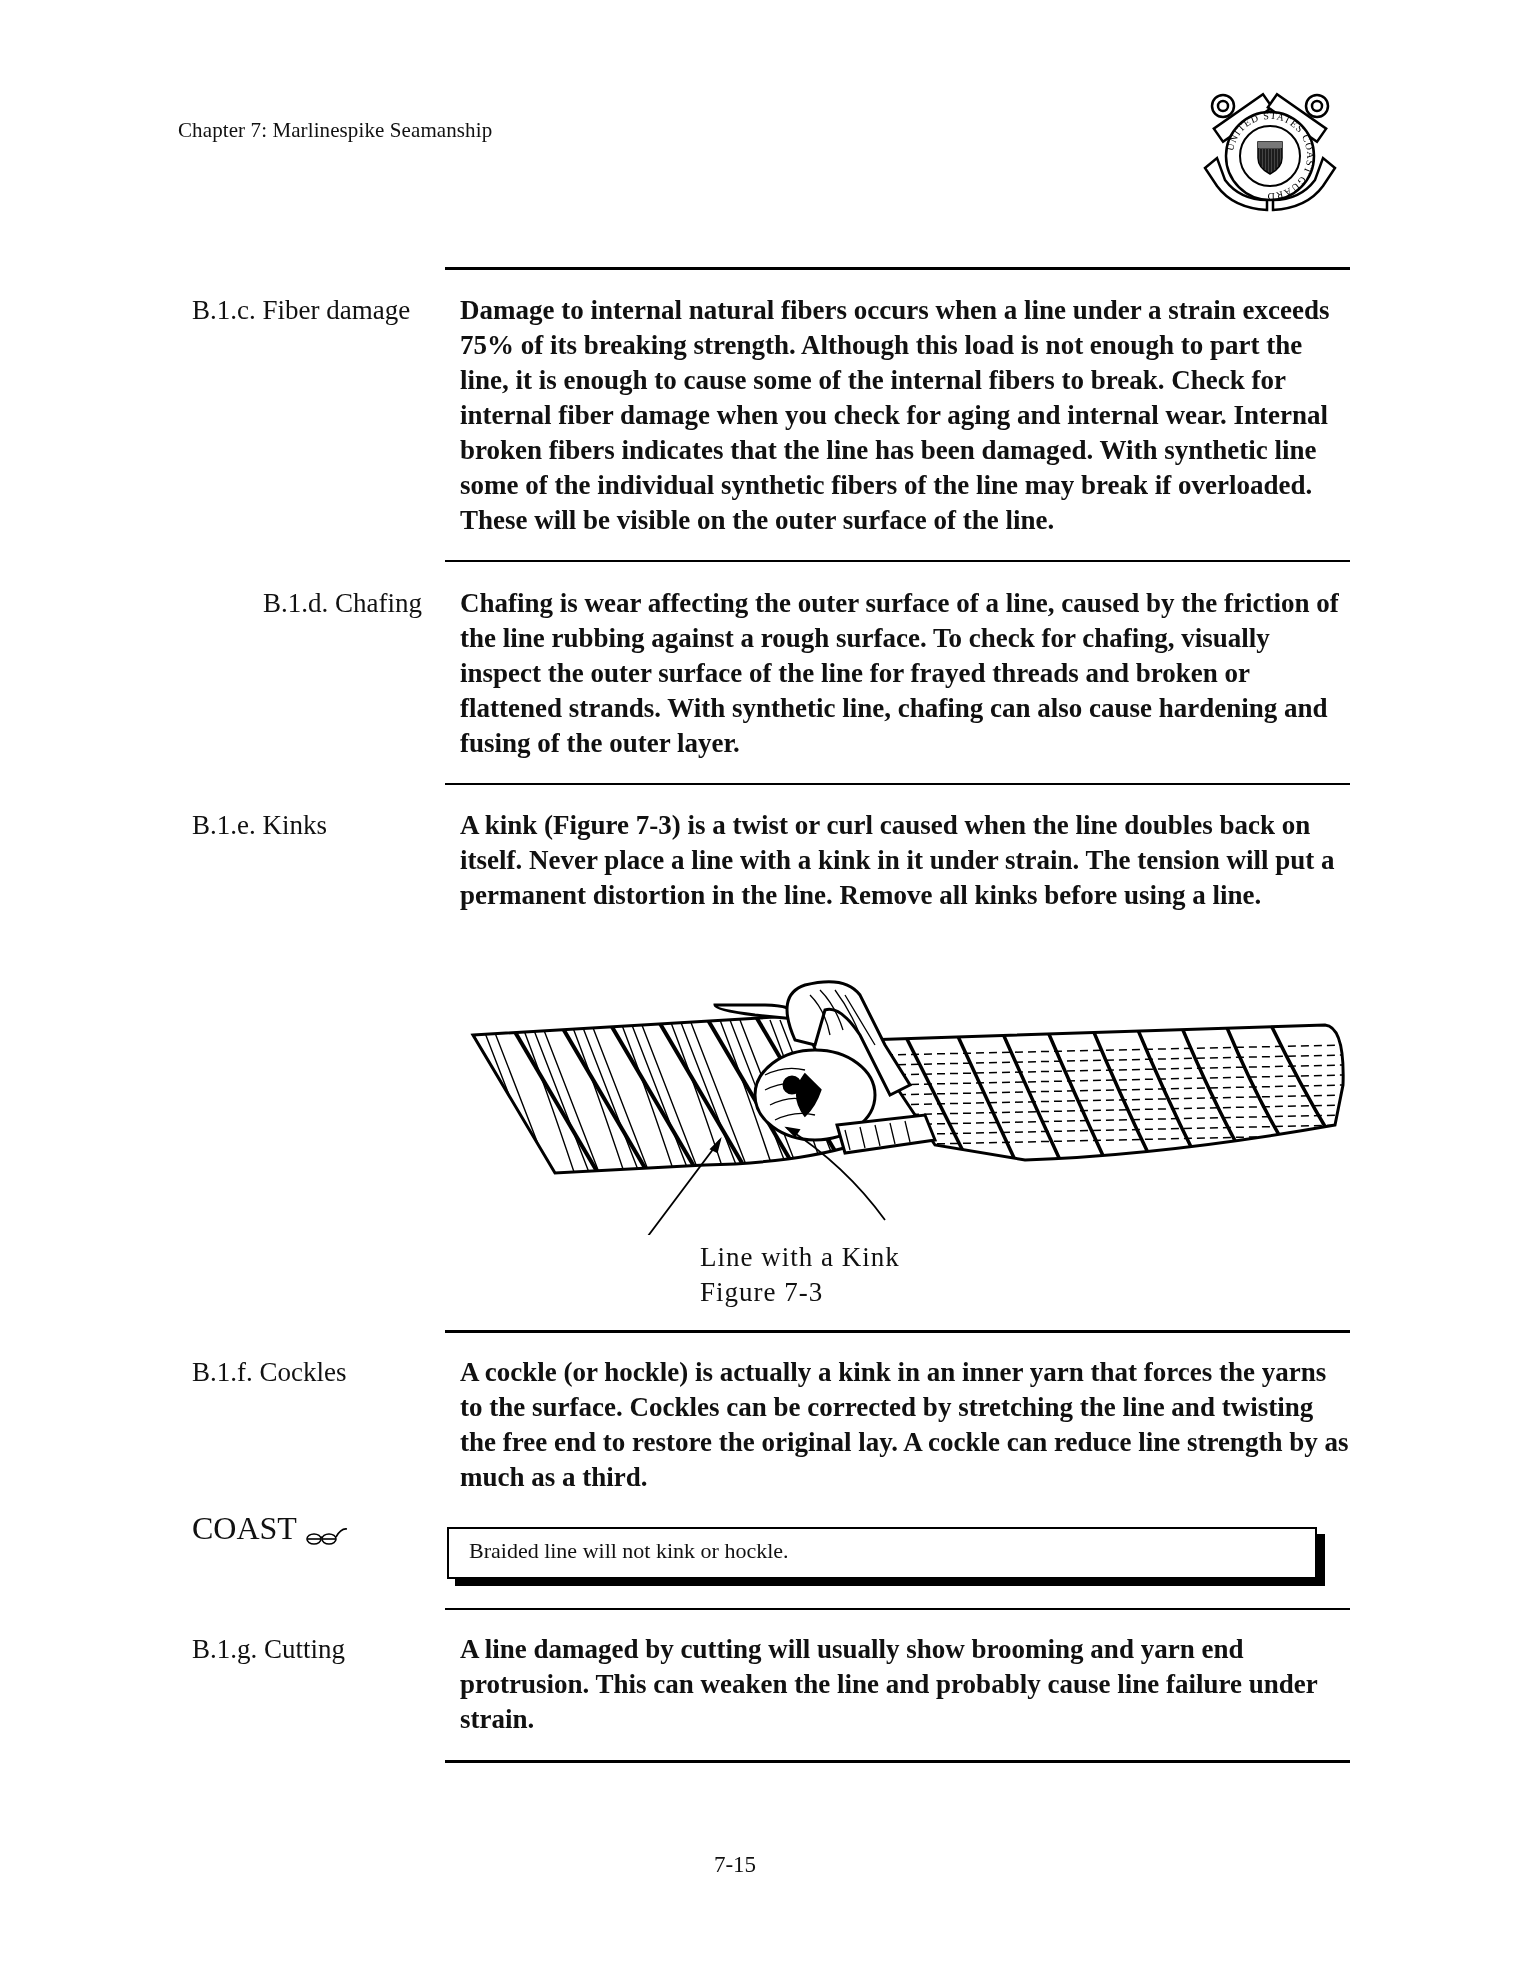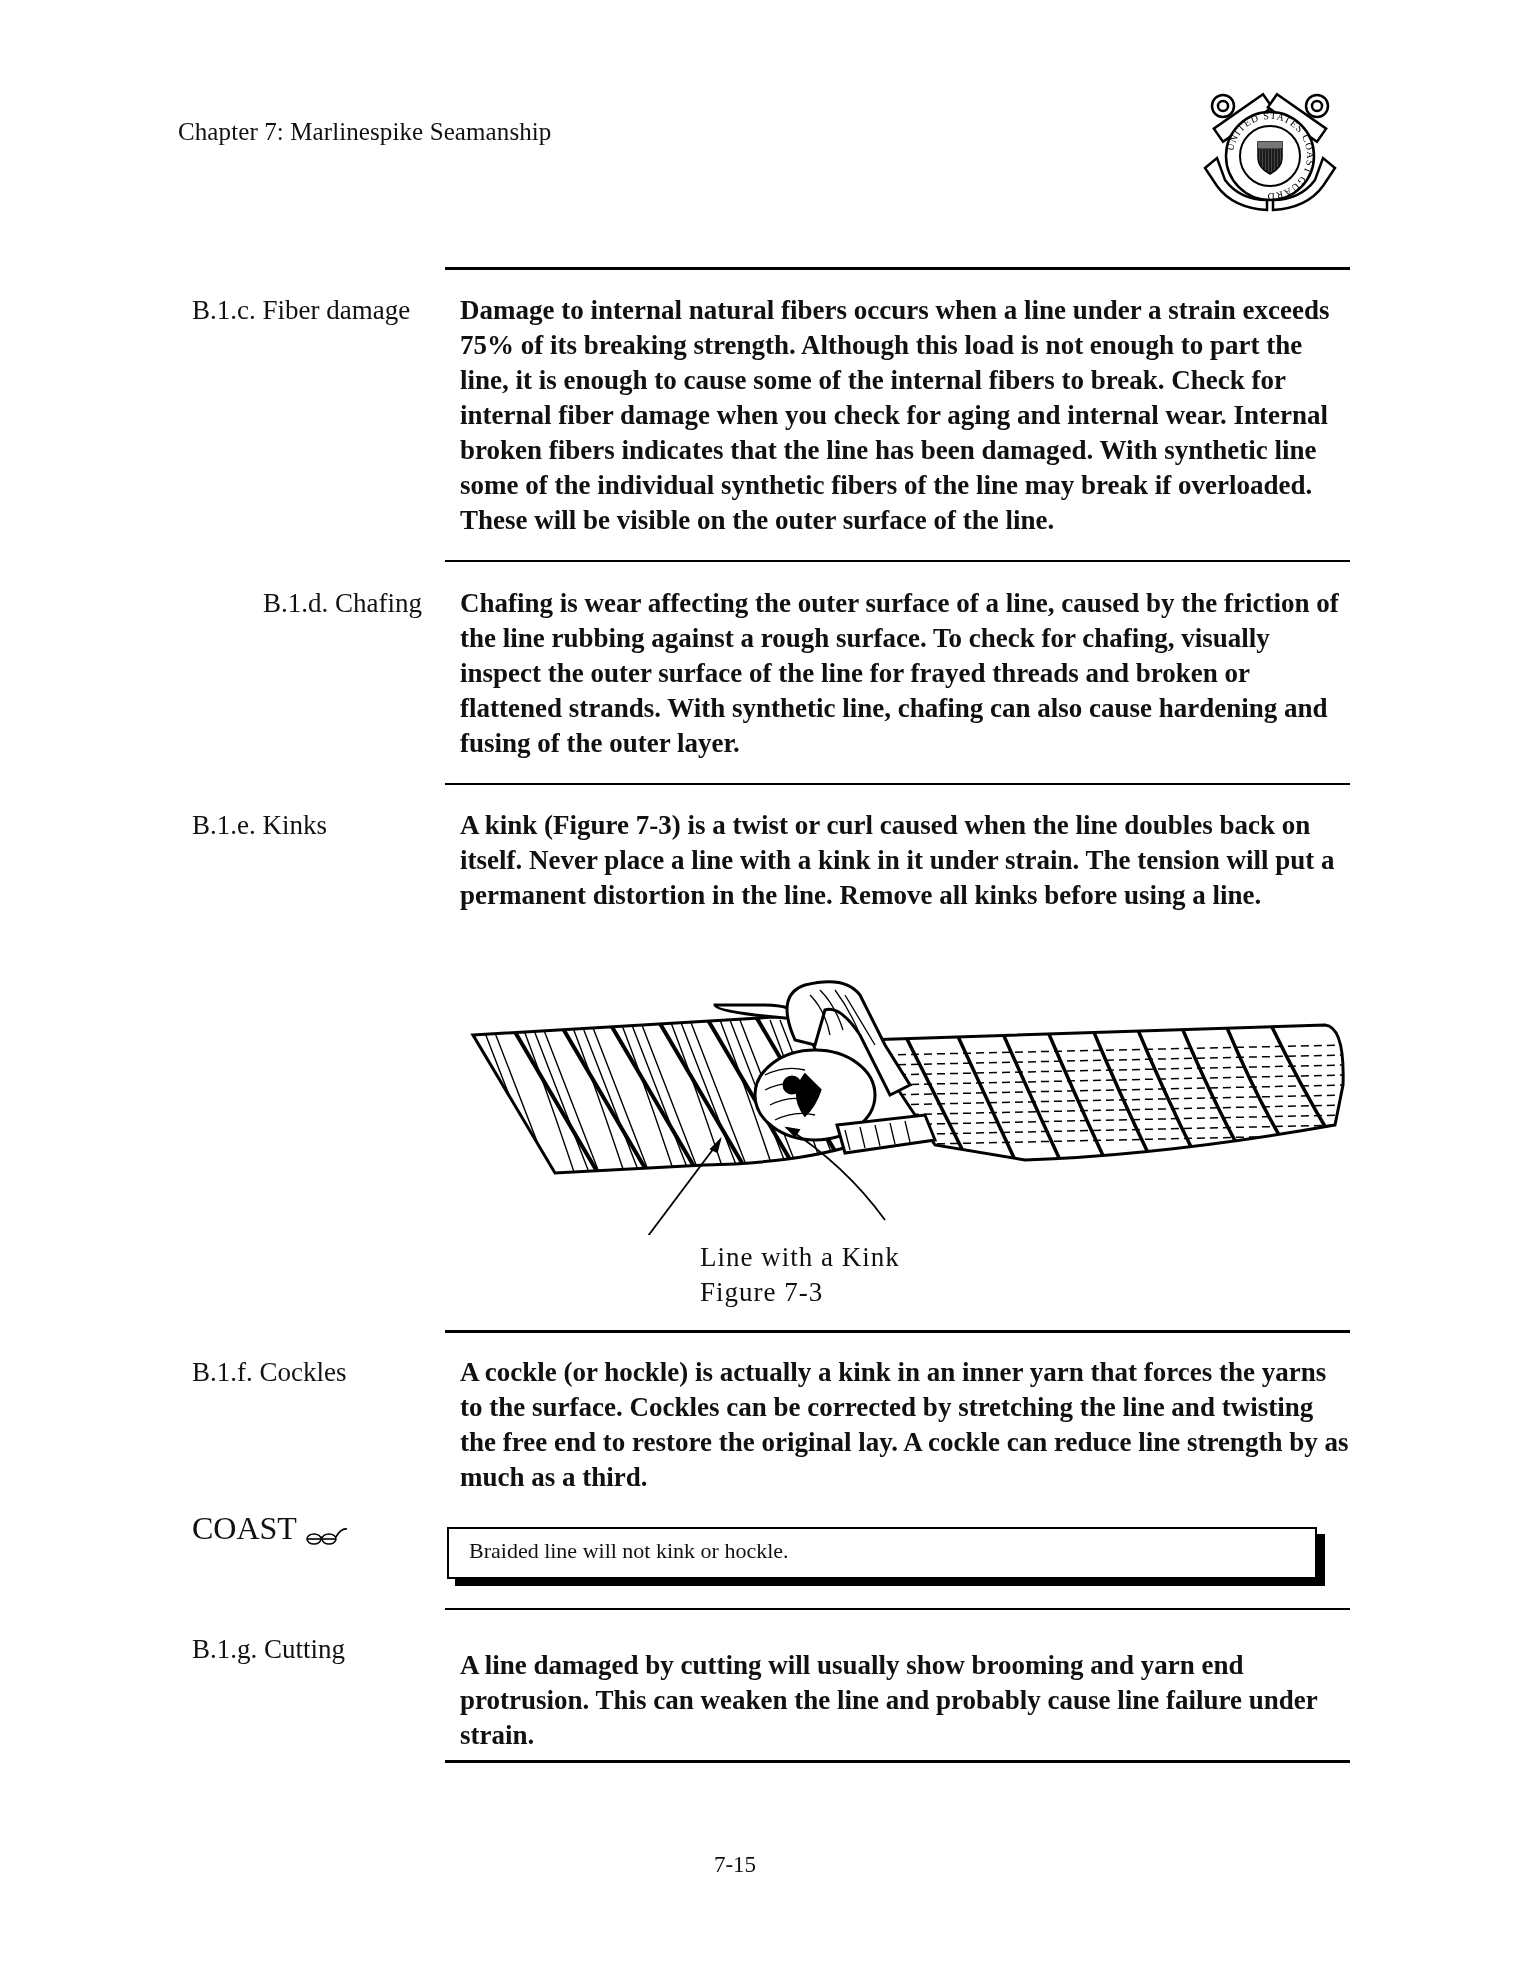--- a/index.html
+++ b/index.html
@@ -12,21 +12,21 @@
       height: 1980px;
       position: relative;
       font-family: "Liberation Serif", "DejaVu Serif", serif;
       color: #111111;
       overflow: hidden;
     }
     .page-header {
       position: absolute;
       left: 178px;
       top: 118px;
-      font-size: 25px;
+      font-size: 21px;
       letter-spacing: 0.1px;
       text-align: right;
     }
     .seal {
       position: absolute;
       left: 1195px;
       top: 88px;
       width: 150px;
       height: 130px;
     }
@@ -292,19 +292,19 @@
   </span>
 </div>
 
 <div class="note-box">
   <span class="note-text">Braided line will not kink or hockle.</span>
 </div>
 
 <div class="rule thin" style="top: 1608px;"></div>
 
 <div class="section-label" style="top: 1632px;">B.1.g.  Cutting</div>
-<div class="section-body" style="top: 1632px; margin-top: 16px;">
+<div class="section-body" style="top: 1632px;">
   <p>A line damaged by cutting will usually show brooming and yarn end protrusion.  This can weaken the line and probably cause line failure under strain.</p>
 </div>
 
 <div class="rule thick" style="top: 1760px;"></div>
 
 <div class="page-number">7-15</div>
 
 </body></html>

